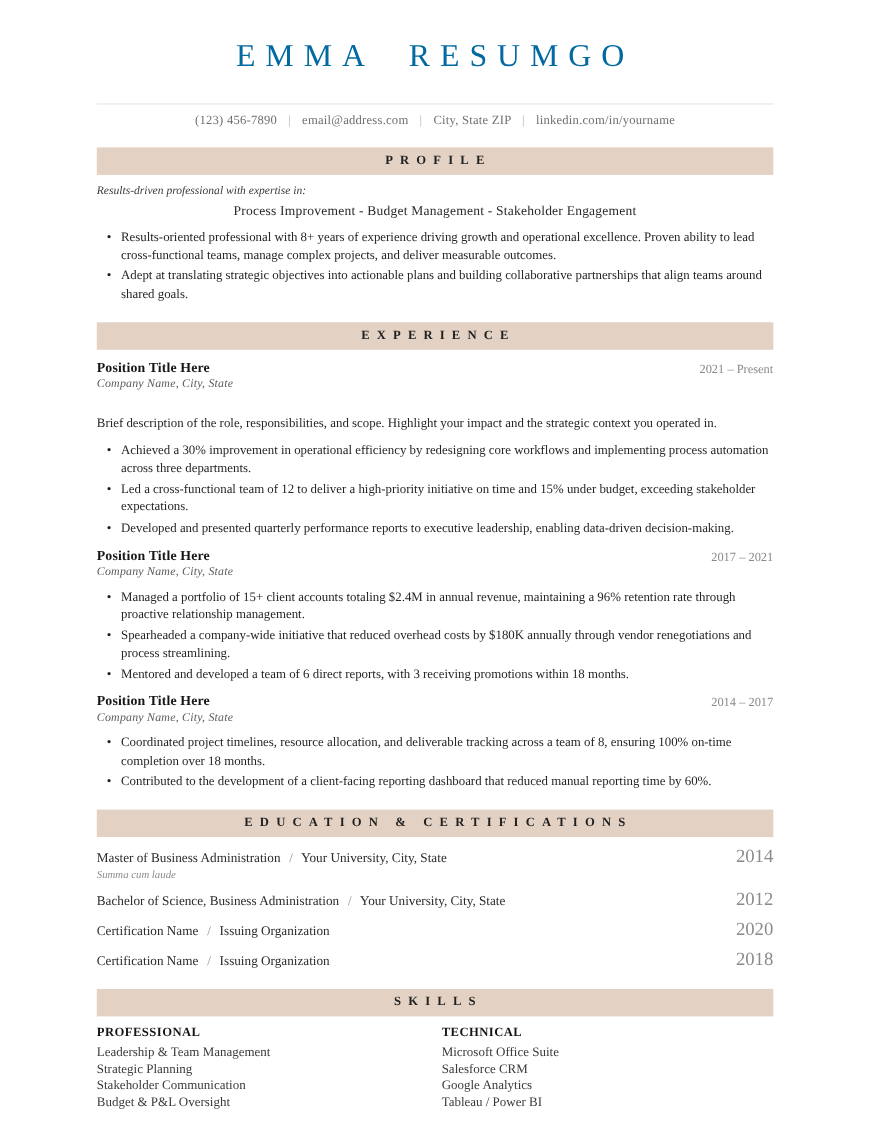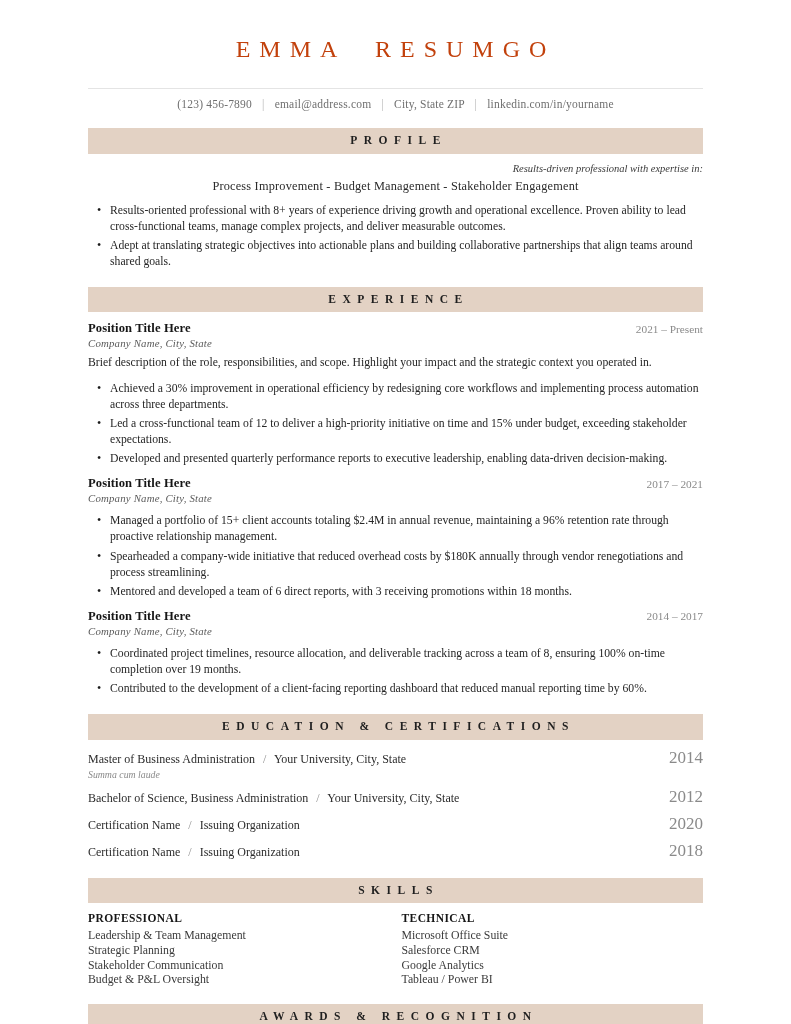--- a/index.html
+++ b/index.html
@@ -28,23 +28,23 @@
     top: 0;
     width: 615px;
   }
 
   
   .name-block {
     padding-top: 36px;
     text-align: center;
   }
   .name {
-    font-size: 24px;
+    font-size: 29px;
     letter-spacing: 9px;
-    color: #c2410c;
+    color: #0369a1;
     font-weight: 400;
     line-height: 1.1;
     white-space: pre;
   }
   .rule {
     border-top: 1px solid #e4e4e4;
     margin-top: 26px;
   }
   .contact {
     text-align: center;
@@ -70,21 +70,21 @@
     line-height: 1.15;
   }
   .sec-profile   { margin-top: 18px; }
   .sec-exp       { margin-top: 17px; }
   .sec-edu       { margin-top: 17px; }
   .sec-skills    { margin-top: 17px; }
   .sec-awards    { margin-top: 17px; }
 
   
   .tagline {
-    text-align: right;
+    text-align: left;
     font-style: italic;
     font-size: 10.5px;
     color: #3a3a3a;
     margin-top: 9px;
   }
   .keyword-line {
     text-align: center;
     font-size: 12.3px;
     color: #2a2a2a;
     margin-top: 5px;
@@ -110,21 +110,21 @@
     top: -1px;
     font-size: 12px;
     color: #1a1a1a;
   }
 
   
   .job { margin-top: 9px; }
   .job-head {
     display: flex;
     justify-content: space-between;
-    align-items: center;
+    align-items: flex-end;
   }
   .job-title {
     font-size: 12.6px;
     font-weight: bold;
     color: #161616;
     letter-spacing: 0.1px;
   }
   .job-dates {
     font-size: 11.3px;
     color: #8a8a8a;
@@ -133,21 +133,21 @@
   .job-company {
     font-style: italic;
     font-size: 10.8px;
     color: #5a5a5a;
     margin-top: 1px;
     letter-spacing: 0.2px;
   }
   .job-summary {
     font-size: 11.7px;
     color: #262626;
-    margin-top: 6px;
+    margin-top: 22px;
     line-height: 1.38;
   }
 
   
   .edu-list, .award-list { margin-top: 8px; }
   .edu-row, .award-row {
     display: flex;
     justify-content: space-between;
     align-items: baseline;
     margin-bottom: 2px;
@@ -248,21 +248,21 @@
       </ul>
     </div>
 
     <div class="job">
       <div class="job-head">
         <span class="job-title">Position Title Here</span>
         <span class="job-dates">2014 – 2017</span>
       </div>
       <div class="job-company">Company Name,  City, State</div>
       <ul class="bullets">
-        <li>Coordinated project timelines, resource allocation, and deliverable tracking across a team of 8, ensuring 100% on-time completion over 19 months.</li>
+        <li>Coordinated project timelines, resource allocation, and deliverable tracking across a team of 8, ensuring 100% on-time completion over 18 months.</li>
         <li>Contributed to the development of a client-facing reporting dashboard that reduced manual reporting time by 60%.</li>
       </ul>
     </div>
 
     <div class="section-bar sec-edu">EDUCATION &amp; CERTIFICATIONS</div>
     <div class="edu-list">
 
       <div class="edu-item">
         <div class="edu-row">
           <span class="edu-main">

